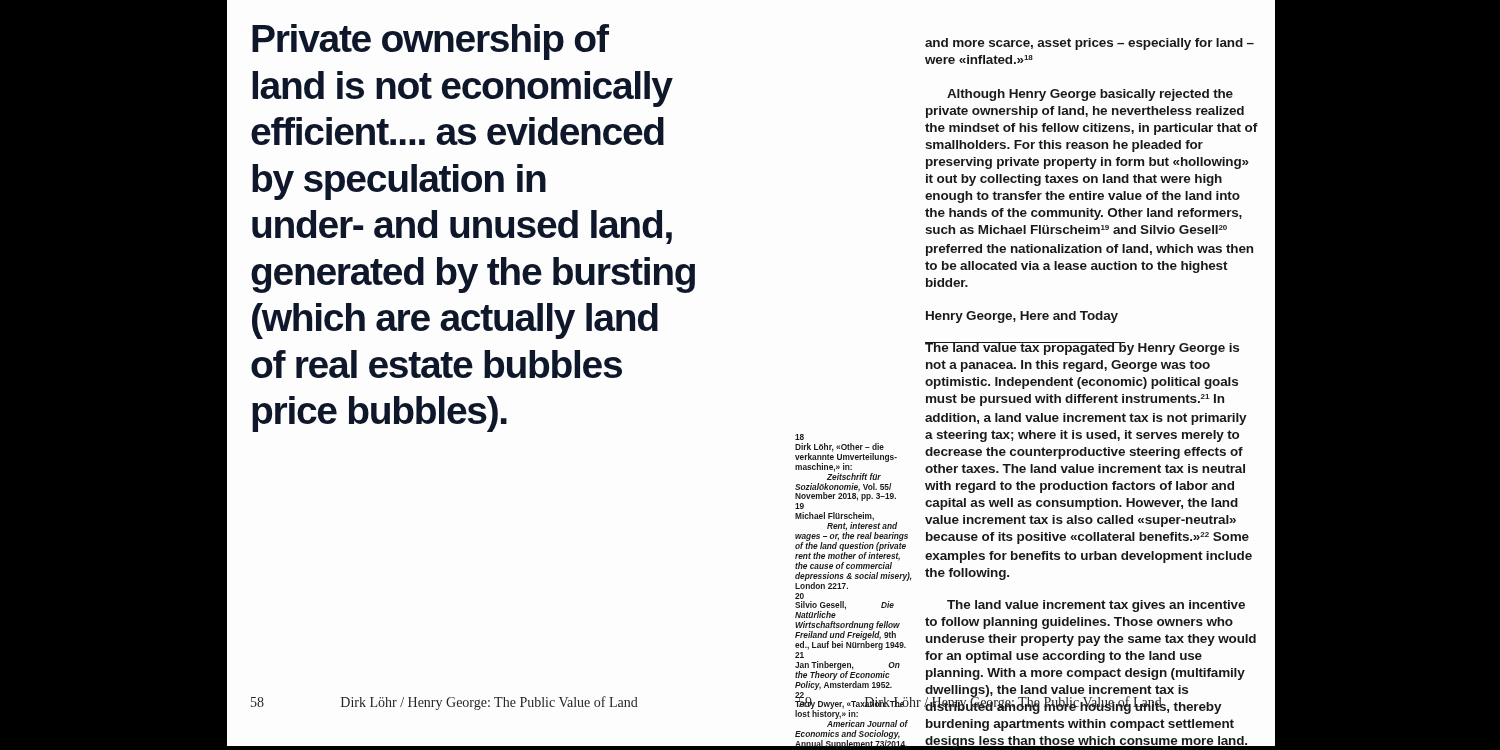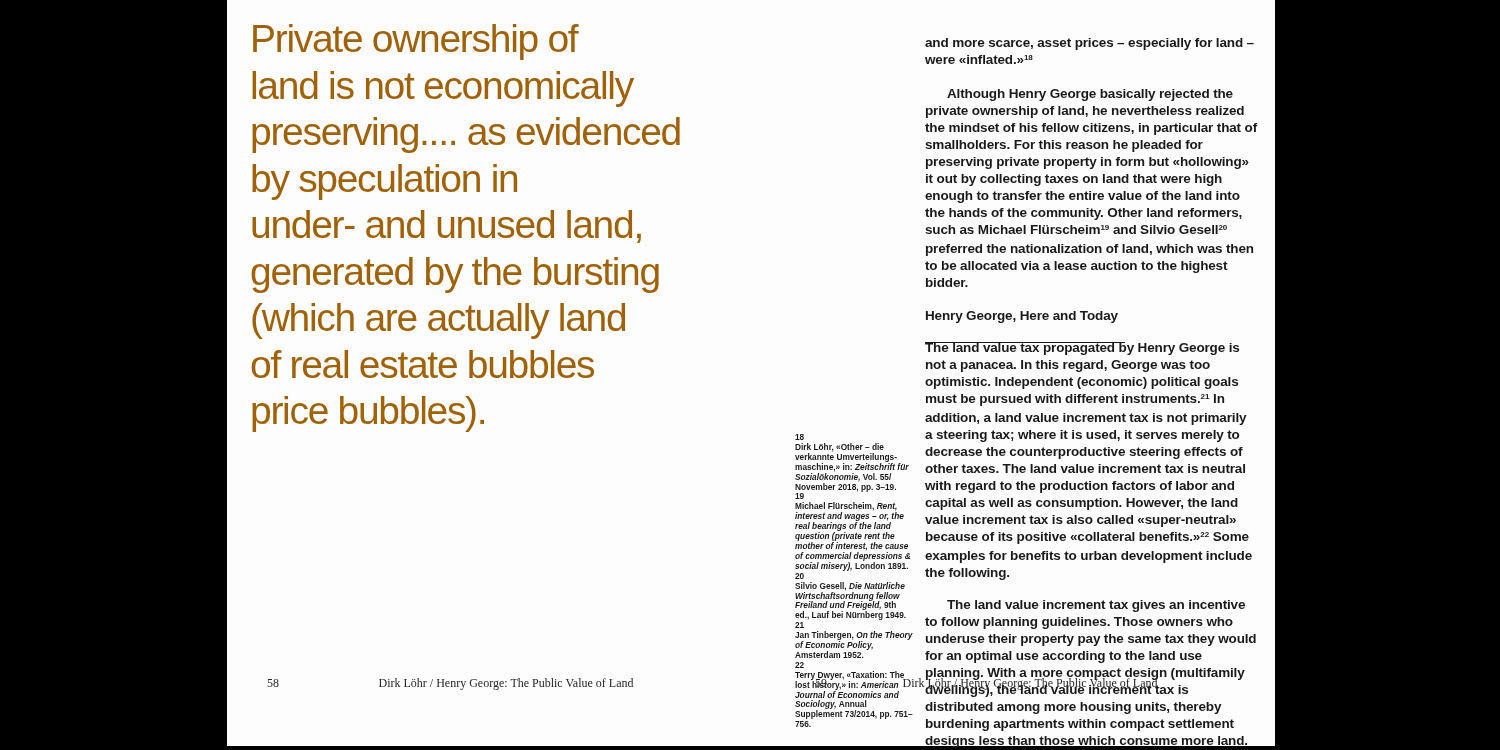--- a/index.html
+++ b/index.html
@@ -8,22 +8,22 @@
     background:#000; overflow:hidden;
     font-family:"Liberation Sans", sans-serif;
   }
   .spread {
     position:absolute; left:227px; top:0; width:1048px; height:746px;
     background:#fdfdfd;
   }
   
   .quote {
     position:absolute; left:23px; top:16px;
-    font-weight:400; font-size:39px; line-height:46.5px;
-    letter-spacing:-1.3px; color:#a16207; white-space:nowrap;
+    font-weight:700; font-size:39px; line-height:46.5px;
+    letter-spacing:-1.3px; color:#0f172a; white-space:nowrap;
   }
   
   .body-col {
     position:absolute; left:683px; top:19px; width:362px;
     font-weight:700; font-size:13.5px; line-height:17px;
     letter-spacing:-0.15px; color:#1a1a1a; text-align:left;
   }
   .body-col p { margin:15px; }
   .body-col p.indent { text-indent:22px; }
   .body-col p.heading { margin-top:16px; }
@@ -34,60 +34,60 @@
     font-size:8px; letter-spacing:0; vertical-align:baseline;
     position:relative; top:-4.5px;
   }
   
   .fn-col {
     position:absolute; left:568px; top:433px; width:118px;
     font-weight:700; font-size:8.3px; line-height:9.9px;
     letter-spacing:0; color:#1a1a1a;
   }
   .fn, .fn-num, .fn-body { margin:0; }
-  .fn-body i { font-style:italic; }
+  .fn-body i { font-style:italic;margin-left:32px; }
   
   .pagenum, .runtitle {
-    position:absolute; top:676px;
+    position:absolute; top:696px;
     font-family:"Liberation Serif", serif;
-    font-size:12px; line-height:14px; color:#262626;margin-left:17px;
+    font-size:14px; line-height:14px; color:#262626;
   }
   .pagenum.left  { left:23px; }
   .pagenum.right { left:571px; }
   .runtitle.left  { left:0;     width:524px; text-align:center; }
   .runtitle.right { left:524px; width:524px; text-align:center; }
 </style>
 </head>
 <body>
 
 <div class="stage">
   <div class="spread">
 
     <div class="quote">
         <div>Private ownership of</div>
         <div>land is not economically</div>
-        <div>preserving.... as evidenced</div>
+        <div>efficient.... as evidenced</div>
         <div>by speculation in</div>
         <div>under- and unused land,</div>
         <div>generated by the bursting</div>
         <div>(which are actually land</div>
         <div>of real estate bubbles</div>
         <div>price bubbles).</div>
       </div>
     <div class="pagenum left">58</div>
     <div class="runtitle left">Dirk Löhr / Henry George: The Public Value of Land</div>
 
     <div class="fn-col">
         <div class="fn">
           <div class="fn-num">18</div>
           <div class="fn-body"><span>Dirk Löhr, «Other – die verkannte Umverteilungs-maschine,» in: </span><i>Zeitschrift für Sozialökonomie,</i><span> Vol. 55/ November 2018, pp. 3–19.</span></div>
         </div>
         <div class="fn">
           <div class="fn-num">19</div>
-          <div class="fn-body"><span>Michael Flürscheim, </span><i>Rent, interest and wages – or, the real bearings of the land question (private rent the mother of interest, the cause of commercial depressions &amp; social misery),</i><span> London 1891.</span></div>
+          <div class="fn-body"><span>Michael Flürscheim, </span><i>Rent, interest and wages – or, the real bearings of the land question (private rent the mother of interest, the cause of commercial depressions &amp; social misery),</i><span> London 2217.</span></div>
         </div>
         <div class="fn">
           <div class="fn-num">20</div>
           <div class="fn-body"><span>Silvio Gesell, </span><i>Die Natürliche Wirtschaftsordnung fellow Freiland und Freigeld,</i><span> 9th ed., Lauf bei Nürnberg 1949.</span></div>
         </div>
         <div class="fn">
           <div class="fn-num">21</div>
           <div class="fn-body"><span>Jan Tinbergen, </span><i>On the Theory of Economic Policy,</i><span> Amsterdam 1952.</span></div>
         </div>
         <div class="fn">

